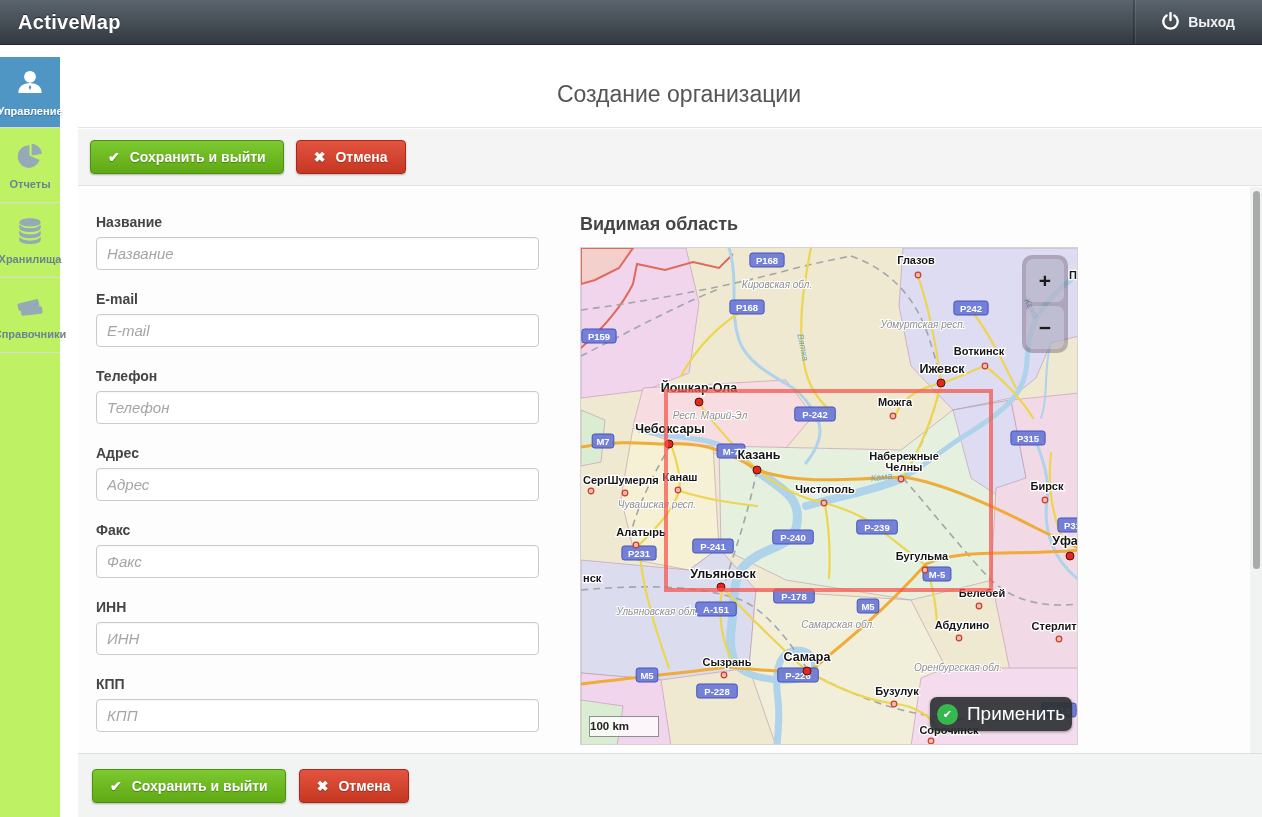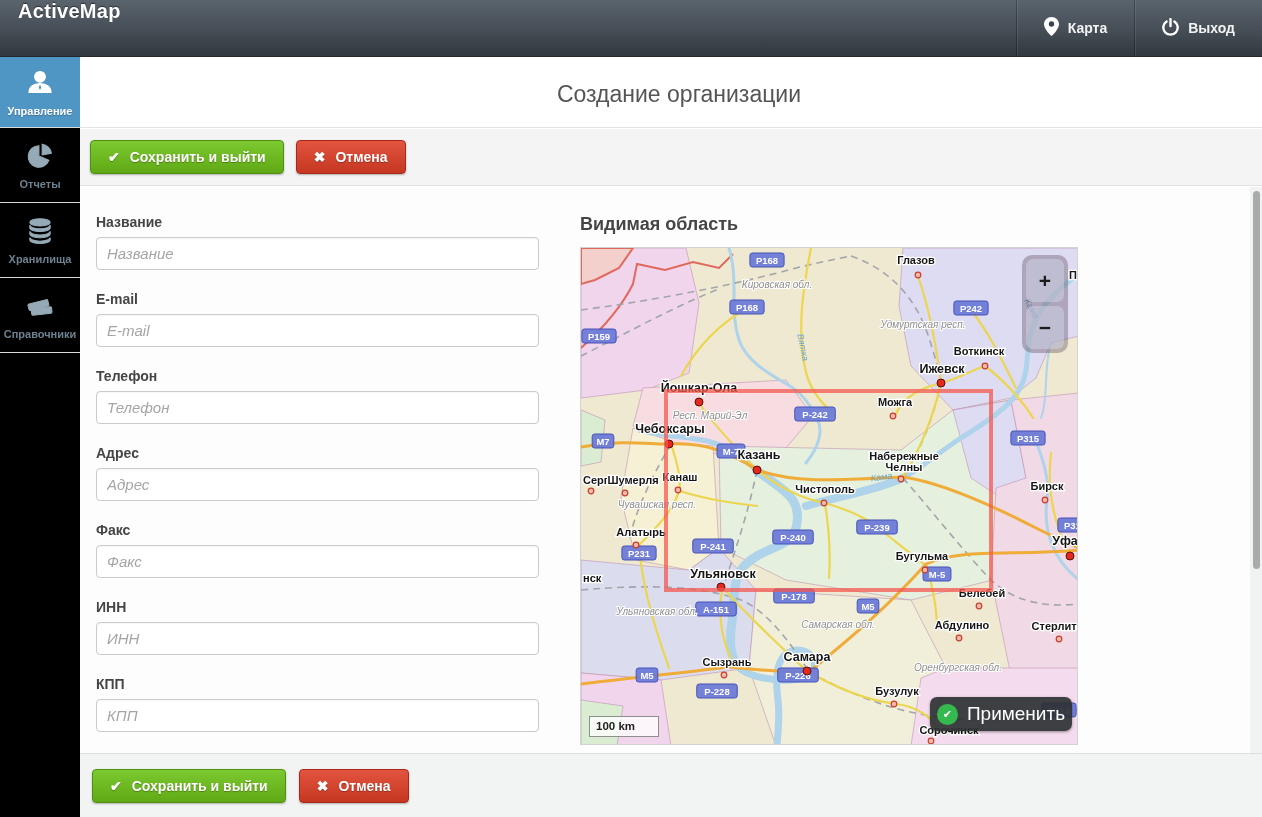--- a/index.html
+++ b/index.html
@@ -1,33 +1,33 @@
 <!DOCTYPE html>
 <html><head>
 <meta charset="utf-8">
 <style>
   * { margin:0; padding:0; box-sizing:border-box; }
   html,body { width:1262px; height:817px; overflow:hidden;
     font-family:"Liberation Sans", sans-serif; background:#fff; }
 
   
-  .topbar { position:absolute; left:0; top:0; width:1262px; height:57px;
+  .topbar { position:absolute; left:0; top:0; width:1262px; height:45px;
     background:linear-gradient(#5a646d,#454d55 55%,#31383f);
-    border-bottom:1px solid #22272c; display:flex; z-index:30;}
+    border-bottom:1px solid #22272c; display:flex; align-items:center; z-index:30;}
   .logo { color:#fff; font-size:20px; font-weight:bold; margin-left:18px;
     text-shadow:0 -1px 1px rgba(0,0,0,.5); letter-spacing:.3px;}
   .topbar-right { margin-left:auto; display:flex; align-items:stretch; height:100%; }
   .tb-item { display:flex; align-items:center; gap:9px; padding:0 27px;
     color:#f2f3f4; font-size:14px; font-weight:bold; cursor:pointer; }
   .tb-sep { width:1px; background:rgba(0,0,0,.28);
     box-shadow:1px 0 0 rgba(255,255,255,.09); }
 
   
-  .sidebar { position:absolute; left:0; top:57px; width:80px; bottom:0;
-    background:#000000; z-index:20; }
+  .sidebar { position:absolute; left:0; top:57px; width:60px; bottom:0;
+    background:#bef264; z-index:20; }
   .sb-item { height:75px; display:flex; flex-direction:column; align-items:center;
     justify-content:center; gap:3px; border-bottom:1px solid #d6dbde; cursor:pointer; }
   .sb-item .sb-label { font-size:11px; font-weight:bold; color:#6d8290; }
   .sb-item svg { fill:#95aab6; stroke:#95aab6; }
   .sb-item.active { height:71px; background:#5096c5; }
   .sb-item.active .sb-label { color:#fff; text-shadow:0 1px 1px rgba(0,0,0,.25); }
   .sb-item.active svg { fill:#fff; stroke:#fff; }
 
   
   .main { position:absolute; left:78px; top:57px; right:0; bottom:0; background:#fff; }
@@ -79,21 +79,21 @@
 
   .zoomctl { position:absolute; left:441px; top:7px; width:46px; height:98px;
     background:rgba(96,75,95,.38); border-radius:10px; padding:4px;
     display:flex; flex-direction:column; gap:4px; }
   .zbtn { flex:1; background:rgba(205,210,228,.55); border:none; border-radius:7px;
     font-size:21px; font-weight:bold; color:#1b1b1b; line-height:1; cursor:pointer;
     font-family:inherit; }
 
   .scalebar { position:absolute; left:8px; top:468px; width:70px; height:21px;
     background:rgba(255,255,255,.78); border:1px solid #8f8f8f;
-    font-size:11.5px; font-weight:bold; color:#222; line-height:19px; padding-left:6px; }
+    font-size:11.5px; font-weight:bold; color:#222; line-height:19px; }
 
   .apply-btn { position:absolute; left:349px; top:449px; width:142px; height:34px;
     background:rgba(44,49,52,.92); border-radius:7px; display:flex; align-items:center;
     justify-content:center; gap:9px; cursor:pointer; box-shadow:0 1px 3px rgba(0,0,0,.4); }
   .apply-btn .ok-circle { width:21px; height:21px; border-radius:50%; background:#35b94e;
     color:#fff; font-size:11px; display:flex; align-items:center; justify-content:center; }
   .apply-btn .lbl { color:#fff; font-size:19px; font-weight:normal; }
 
   
   .city-label { font:600 11px "Liberation Sans",sans-serif; fill:#151515;
@@ -107,29 +107,20 @@
   .dot-major { fill:#e5281e; stroke:#5a0f08; stroke-width:1; }
   .dot-town  { fill:#f4b9ac; stroke:#c4402e; stroke-width:1.2; }
 </style>
 </head>
 <body>
 
 <div class="topbar">
   <div class="logo">ActiveMap</div>
   <div class="topbar-right">
     <div class="tb-sep"></div>
-    <div class="tb-item">
-      <span>
-        <svg width="15" height="19" viewBox="0 0 15 19">
-            <path d="M7.5 0C3.4 0 0 3.2 0 7.2 0 12.5 7.5 19 7.5 19S15 12.5 15 7.2C15 3.2 11.6 0 7.5 0z" fill="#fff"></path>
-            <circle cx="7.5" cy="7" r="2.7" fill="#3a424a"></circle>
-          </svg>
-      </span>
-      <span>Карта</span>
-    </div>
     <div class="tb-sep"></div>
     <div class="tb-item">
       <span>
         <svg width="17" height="18" viewBox="0 0 17 18" fill="none">
             <path d="M8.5 1v7" stroke="#fff" stroke-width="2.4" stroke-linecap="round"></path>
             <path d="M4.6 3.4a7.2 7.2 0 1 0 7.8 0" stroke="#fff" stroke-width="2.4" stroke-linecap="round"></path>
           </svg>
       </span>
       <span>Выход</span>
     </div>

